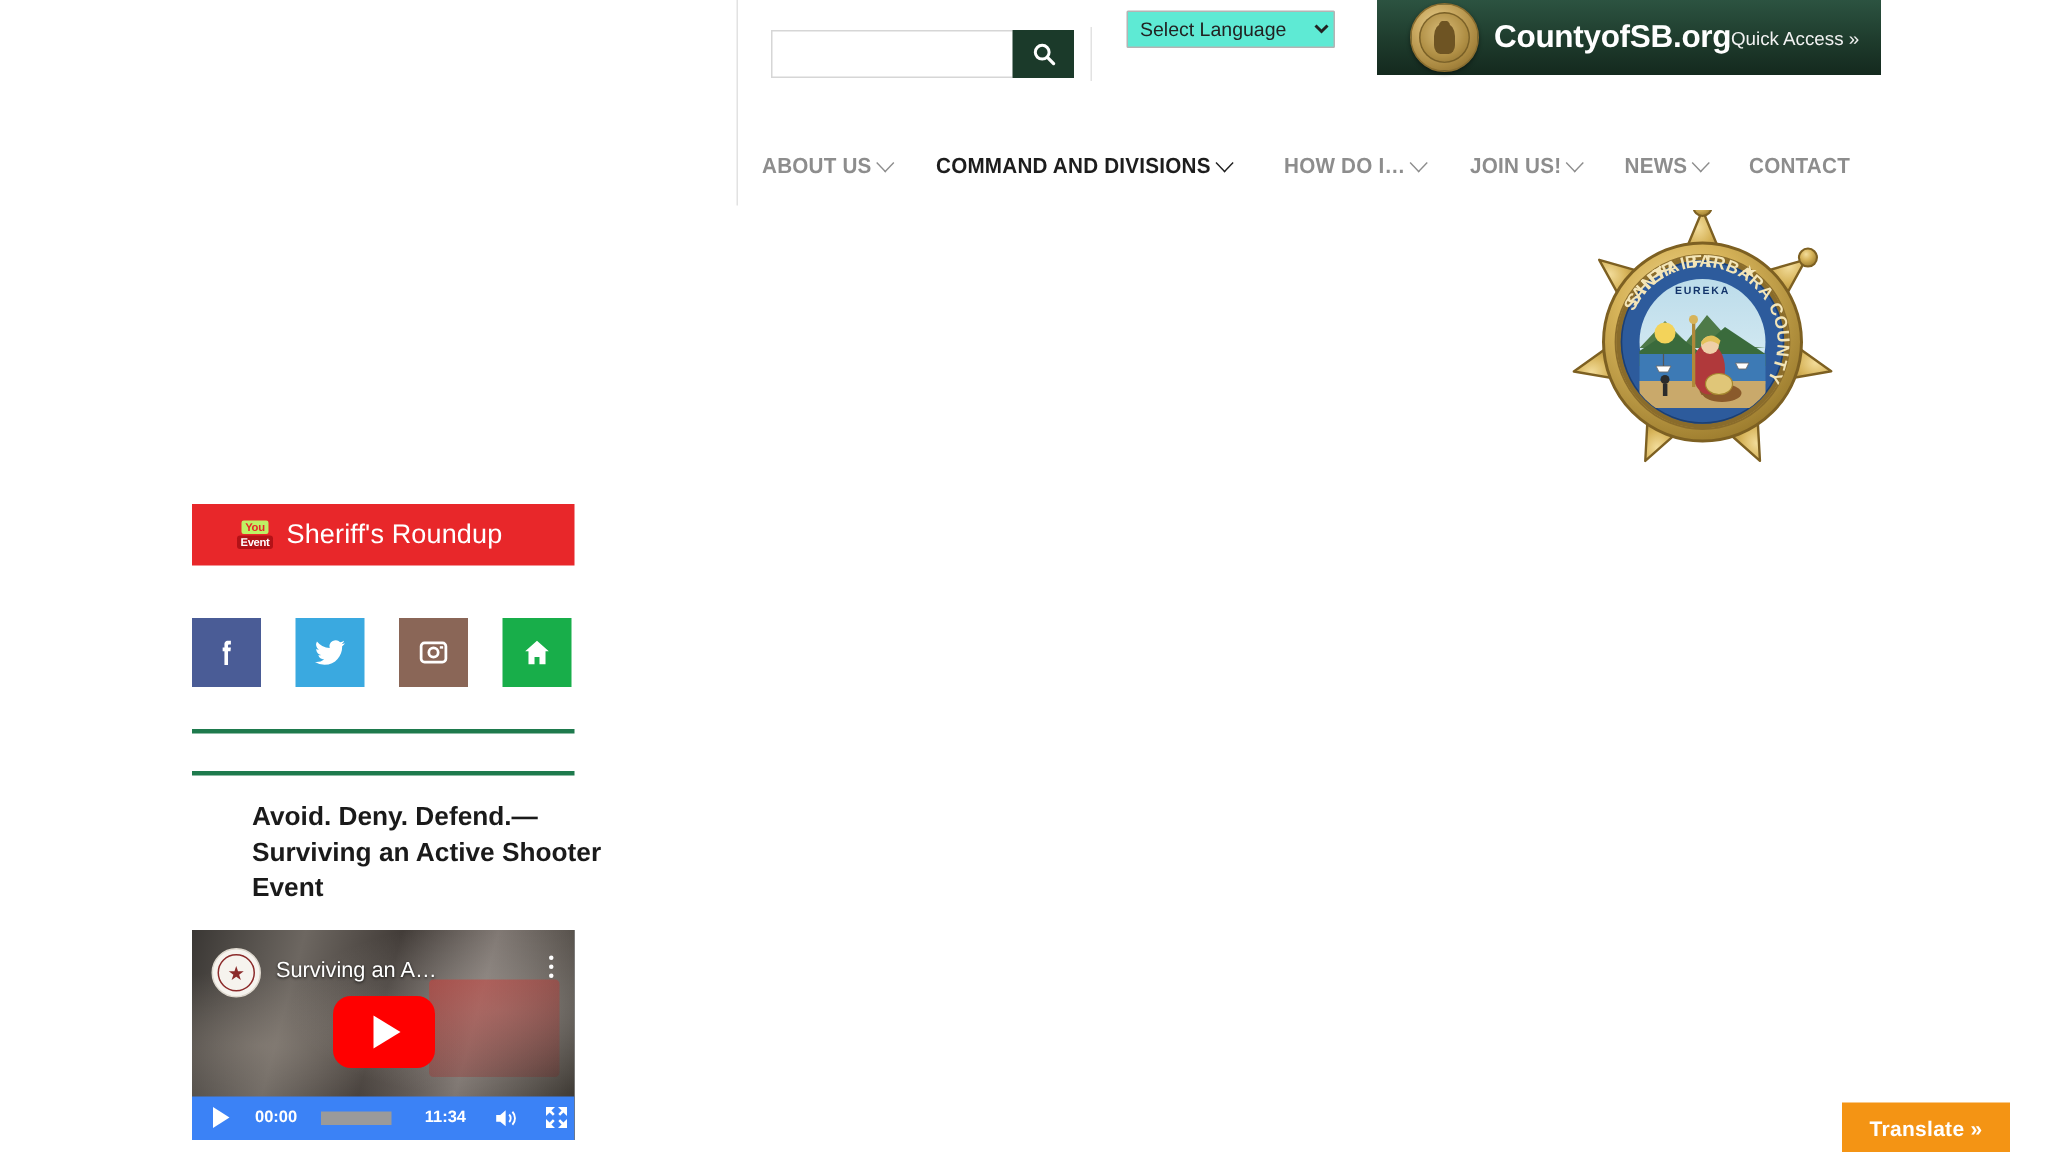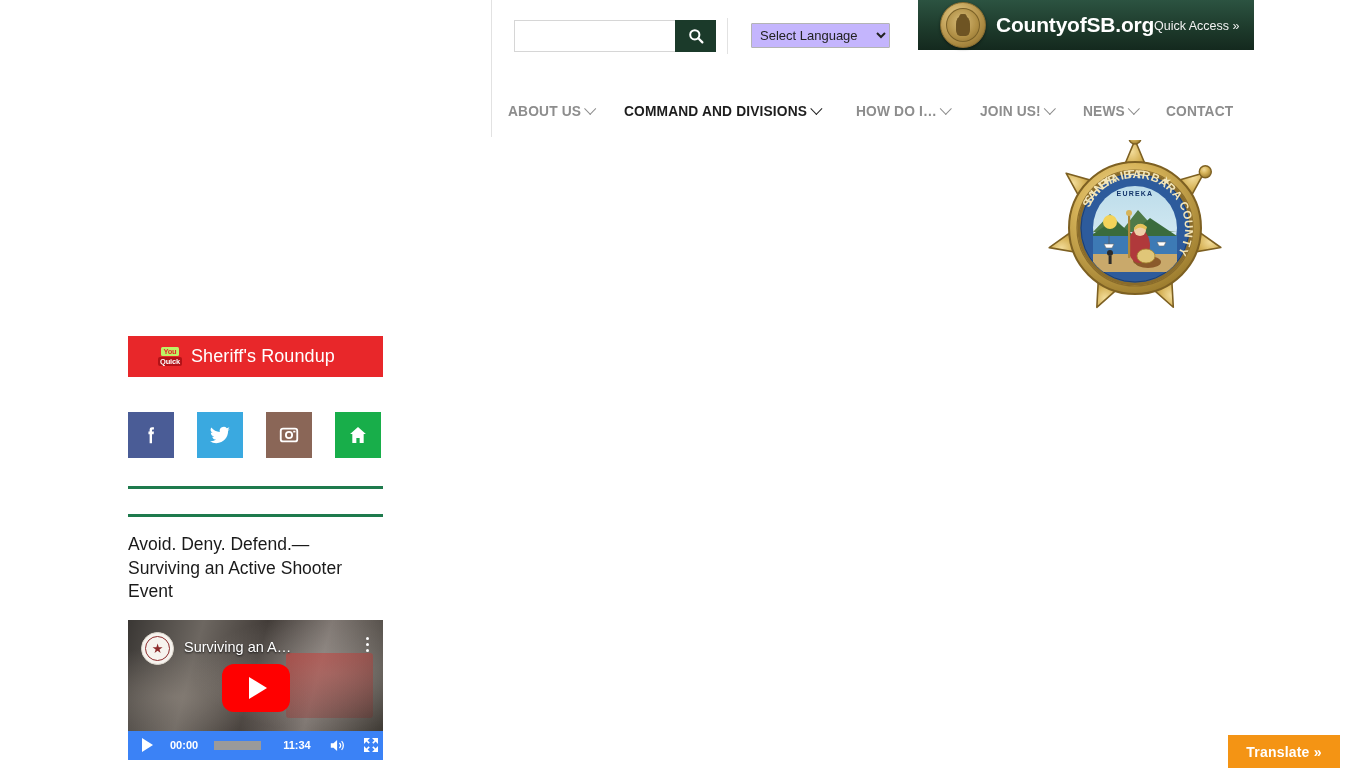--- a/index.html
+++ b/index.html
@@ -47,24 +47,24 @@
     width: 41px; height: 32px; background: #1b3a2a; border: none;
     cursor: pointer; display: flex; align-items: center; justify-content: center;
   }
   .search-btn svg { display: block; }
 
   
   .lang-sep {
     position: absolute; left: 727px; top: 18px; width: 1px; height: 36px; background: #e2e2e2;
   }
   .lang-select {
-    position: absolute; left: 751px; top: 23px;
+    position: absolute; left: 751px; top: 7px;
     width: 139px; height: 25px;
     font-size: 13px; font-family: "Liberation Sans", sans-serif;
-    color: #222; background: #c4b5fd;
+    color: #222; background: #5eead4;
     border: 1px solid #b4b4b4; border-radius: 1px;
     padding: 0 4px;
   }
 
   
   .county-banner {
     position: absolute; left: 918px; top: 0; width: 336px; height: 50px;
     background: linear-gradient(180deg,#2c5341 0%, #1e3b2c 55%, #14291e 100%);
   }
   .county-seal {
@@ -173,22 +173,22 @@
   .si-facebook  { background: #4a5c96; }
   .si-twitter   { background: #3aa9e0; }
   .si-instagram { background: #8a6657; }
   .si-nextdoor  { background: #18ae4a; }
 
   .rule-green { height: 3px; background: #1e7a4d; width: 255px; }
   .rule-1 { margin-top: 28px; }
   .rule-2 { margin-top: 25px; }
 
   .sb-heading {
-    font-size: 17.5px; font-weight: 400; color: #1a1a1a;
-    line-height: 1.35; margin-top: 16px; width: 245px;
+    font-size: 17.5px; font-weight: 700; color: #1a1a1a;
+    line-height: 1.35; margin-top: 16px; width: 245px; margin-left: 40px;
   }
 
   
   .video-box {
     position: relative; width: 255px; height: 140px;
     margin-top: 16px; background: #121212; overflow: hidden;
   }
   .video-thumb {
     position: absolute; inset: 0;
     background:
@@ -428,21 +428,21 @@
         <text x="161" y="45" font-size="12" font-family="Liberation Sans, sans-serif">★</text>
       </g>
     </svg>
   </div>
 
   <aside class="sidebar">
 
     <button class="roundup-btn">
       <span class="yt-logo">
         <span class="yt-you">You</span>
-        <span class="yt-tube">Quick</span>
+        <span class="yt-tube">Event</span>
       </span>
       <span class="roundup-label">Sheriff's Roundup</span>
     </button>
 
     <div class="social-row">
       <a class="social-icon si-facebook" href="#">
         <svg width="22" height="22" viewBox="0 0 24 24">
           <path fill="#ffffff" d="M15.2 8.3h-2.1V6.9c0-.6.4-.8.7-.8h1.4V3.5h-2c-2.2 0-2.7 1.6-2.7 2.7v2.1H9.2v2.8h1.3V21h2.6v-9.9h1.8z"></path>
         </svg>
       </a>

